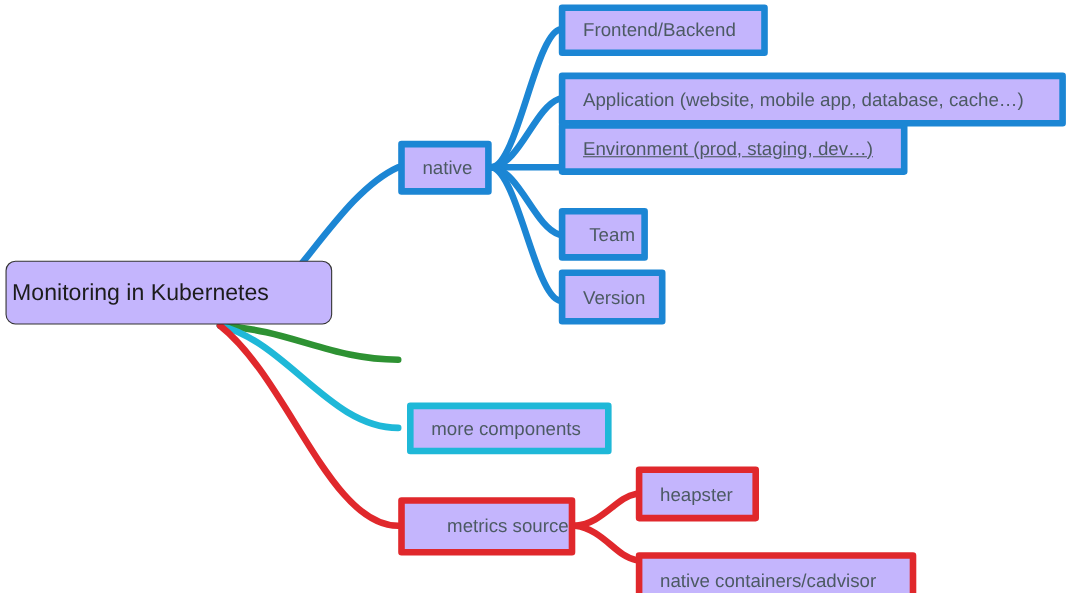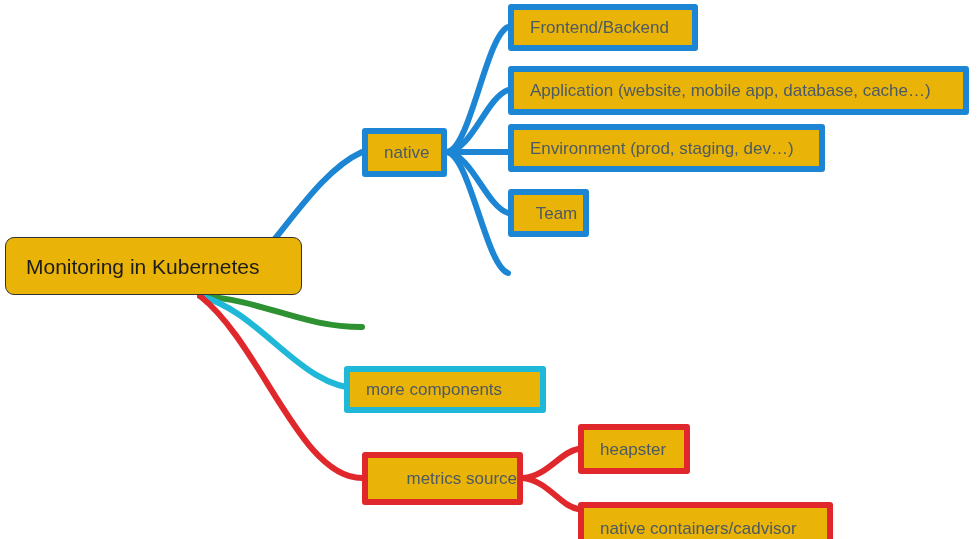--- a/index.html
+++ b/index.html
@@ -23,34 +23,34 @@
     position: absolute;
     left: 0;
     top: 0;
     width: 978px;
     height: 539px;
     pointer-events: none;
   }
   .node {
     position: absolute;
     box-sizing: border-box;
-    background: #eab308;
+    background: #c4b5fd;
     display: flex;
     align-items: center;
     color: #4c5a63;
     white-space: nowrap;
   }
   .node-label {
     display: block;
     line-height: 1;
   }
   .root-node {
     border: 1px solid #333333;
     border-radius: 9px;
-    padding-left: 20px;
+    padding-left: 5px;
     font-size: 21px;
     color: #1c1c1c;
   }
   .branch-node {
     border-style: solid;
     border-width: 6px;
     border-radius: 3px;
     padding-left: 16px;
     font-size: 17px;
   }
@@ -89,31 +89,34 @@
   </div>
 
   <div class="node branch-node" style="left:508px; top:4px; width:190px; height:47px; border-color:#1c86d4;">
     <span class="node-label">Frontend/Backend</span>
   </div>
 
   <div class="node branch-node" style="left:508px; top:66px; width:461px; height:49px; border-color:#1c86d4;">
     <span class="node-label">Application (website, mobile app, database, cache…)</span>
   </div>
 
-  <div class="node branch-node" style="left:508px; top:124px; width:317px; height:48px; border-color:#1c86d4;">
+  <div class="node branch-node" style="left:508px; top:111px; width:317px; height:48px; border-color:#1c86d4;text-decoration:underline;">
     <span class="node-label">Environment (prod, staging, dev…)</span>
   </div>
 
   <div class="node branch-node" style="left:508px; top:189px; width:81px; height:48px; border-color:#1c86d4;justify-content:center;">
     <span class="node-label">Team</span>
   </div>
 
+  <div class="node branch-node" style="left:508px; top:245px; width:97px; height:50px; border-color:#1c86d4;">
+    <span class="node-label">Version</span>
+  </div>
 
 
-  <div class="node branch-node" style="left:344px; top:366px; width:202px; height:47px; border-color:#1fb8d8;">
+  <div class="node branch-node" style="left:370px; top:366px; width:186px; height:47px; border-color:#1fb8d8;">
     <span class="node-label">more components</span>
   </div>
 
   <div class="node branch-node" style="left:362px; top:452px; width:161px; height:53px; border-color:#e0282c;justify-content:flex-end;">
     <span class="node-label">metrics source</span>
   </div>
 
   <div class="node branch-node" style="left:578px; top:424px; width:112px; height:50px; border-color:#e0282c;text-align:right;">
     <span class="node-label">heapster</span>
   </div>

